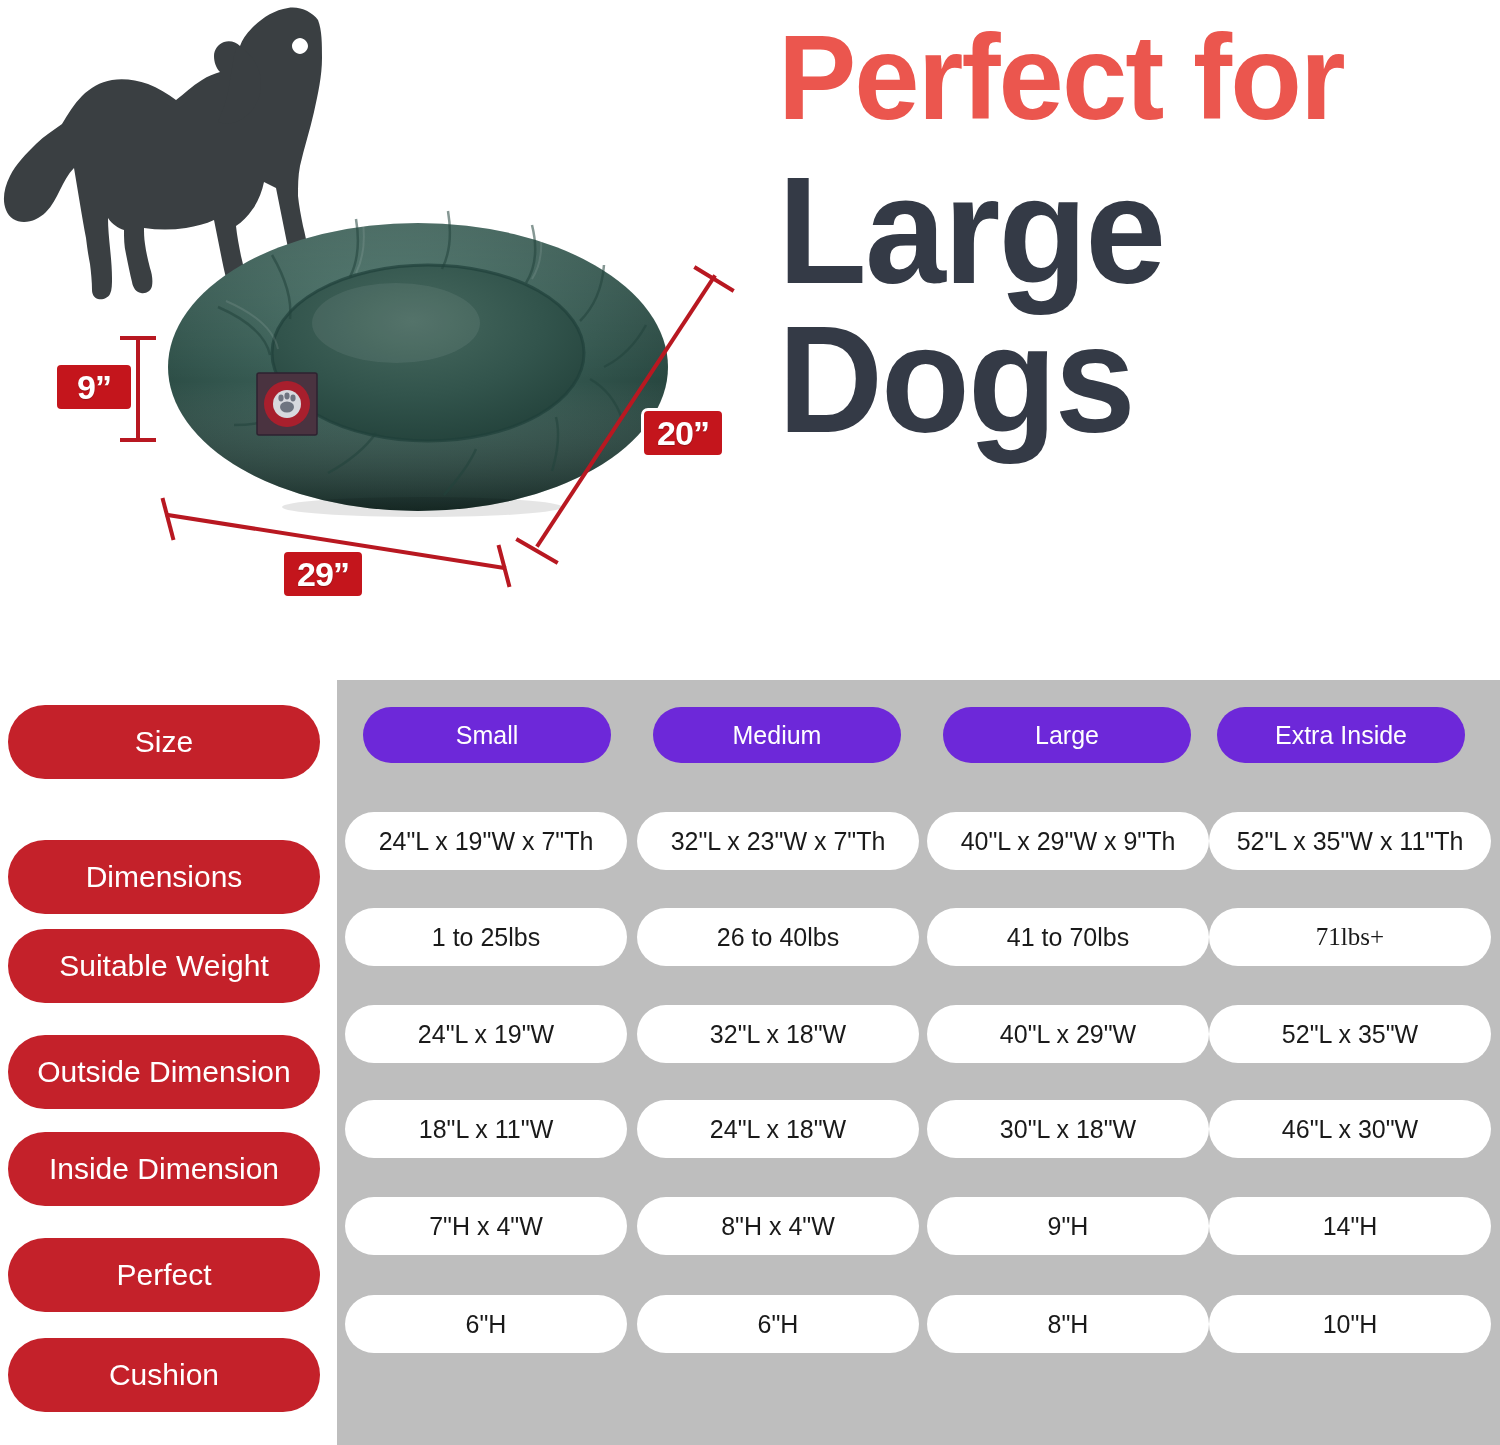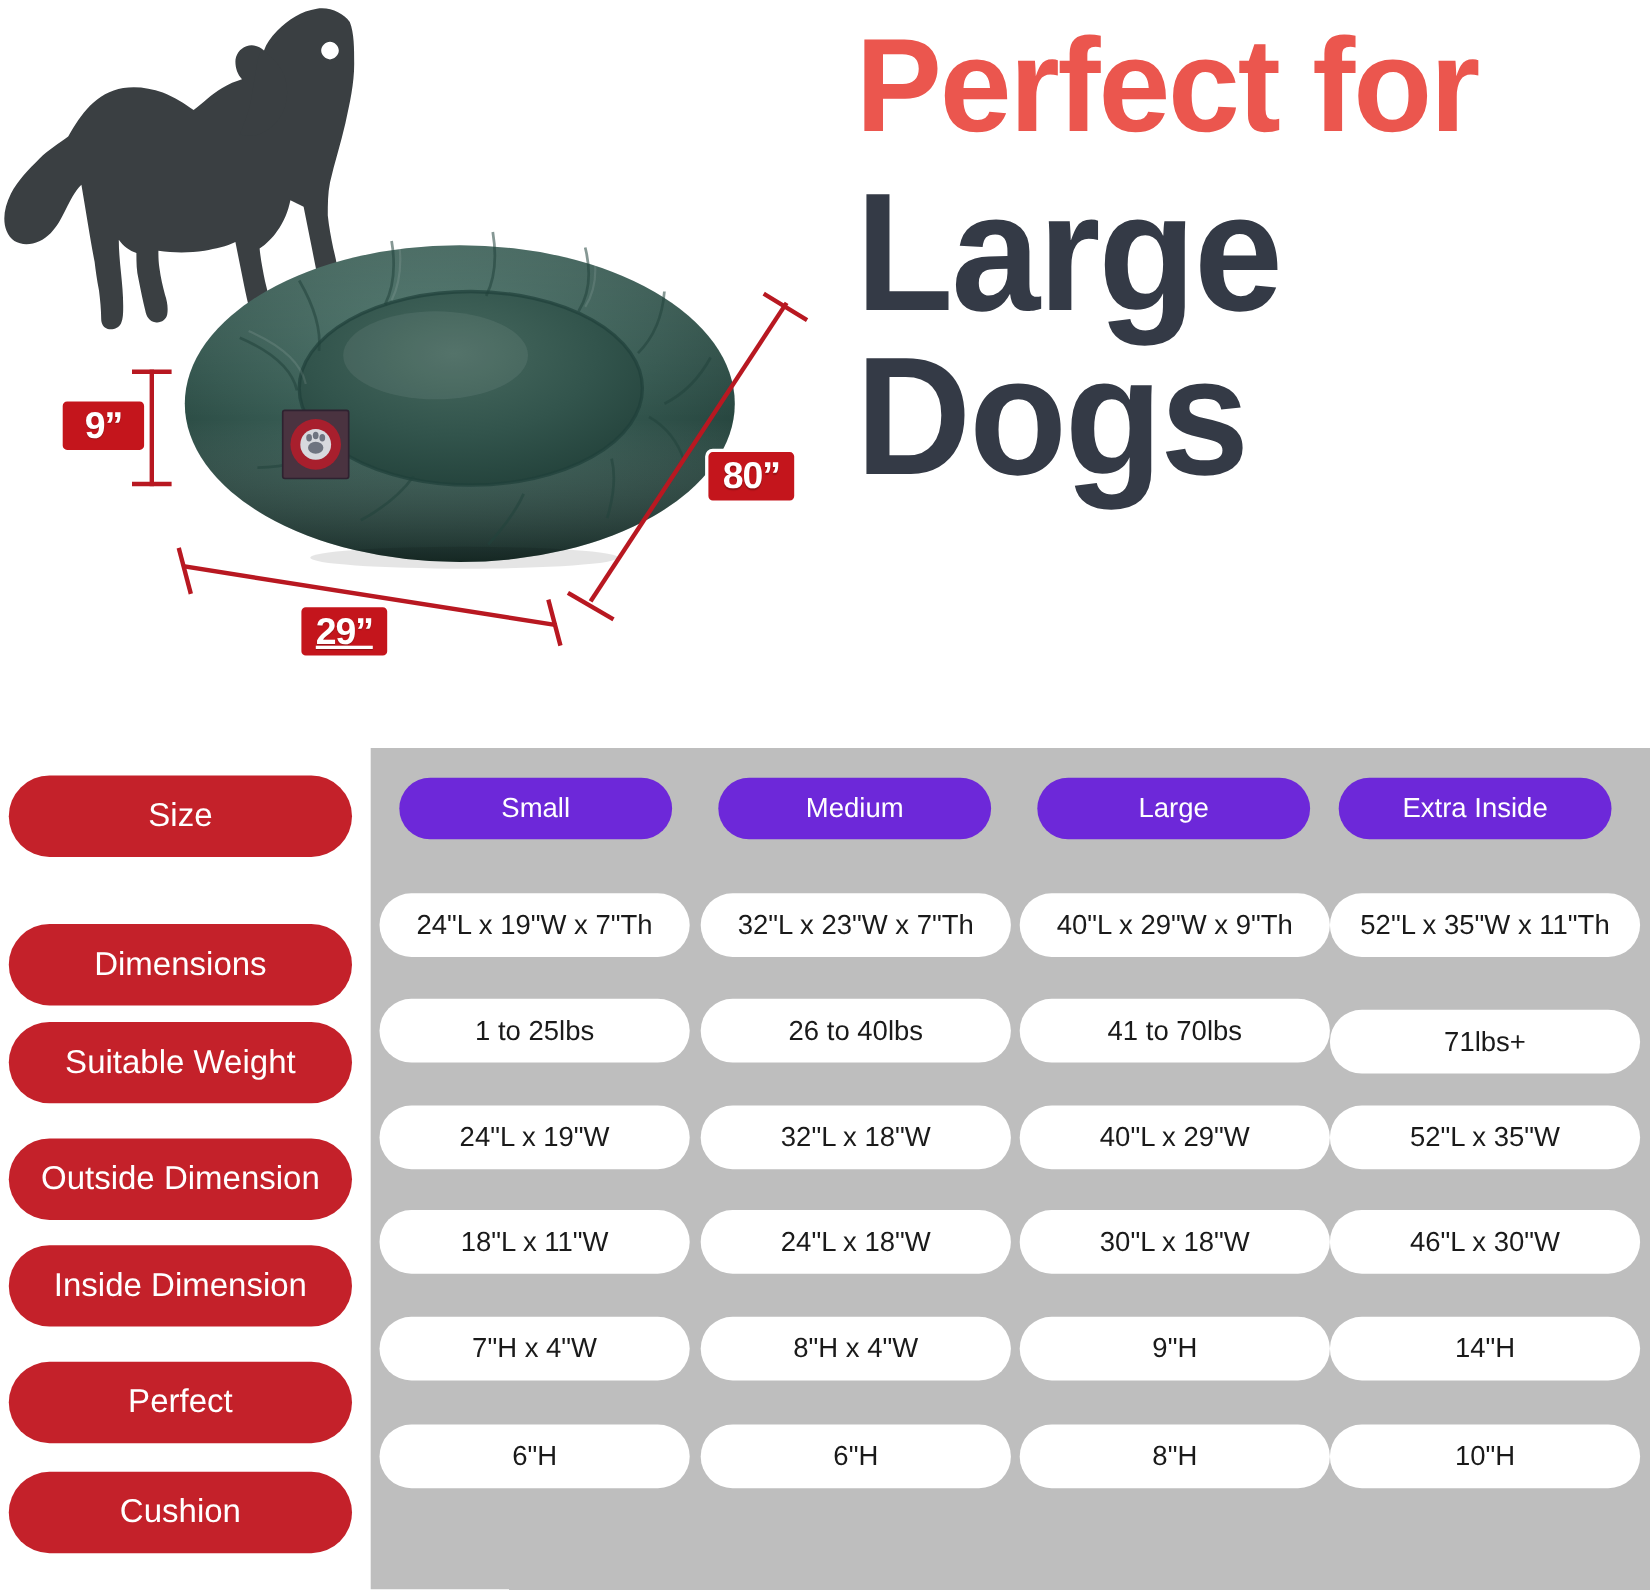--- a/index.html
+++ b/index.html
@@ -83,21 +83,21 @@
     letter-spacing: -1px;
     display: flex;
     align-items: center;
     justify-content: center;
     box-sizing: border-box;
     z-index: 6;
     text-shadow: 0 1px 1px rgba(0,0,0,.25);
   }
   #badge-height { left: 54px;  top: 362px; width: 80px;  height: 50px; }
   #badge-length { left: 641px; top: 408px; width: 84px;  height: 50px; }
-  #badge-width  { left: 271px; top: 549px; width: 84px;  height: 50px; text-decoration: underline; }
+  #badge-width  { left: 281px; top: 549px; width: 84px;  height: 50px; }
 
   .dim-line { position: absolute; z-index: 5; }
 
   
   #spec-table {
     position: absolute;
     left: 0;
     top: 680px;
     width: 1500px;
     height: 765px;
@@ -272,21 +272,21 @@
       <line x1="518" y1="540" x2="556" y2="562"></line>
       <line x1="696" y1="268" x2="732" y2="290"></line>
 
       <line x1="168" y1="515" x2="504" y2="568"></line>
       <line x1="163" y1="500" x2="173" y2="538"></line>
       <line x1="499" y1="547" x2="509" y2="585"></line>
     </g>
   </svg>
 
   <div class="dim-badge" id="badge-height">9”</div>
-  <div class="dim-badge" id="badge-length">80”</div>
+  <div class="dim-badge" id="badge-length">20”</div>
   <div class="dim-badge" id="badge-width">29”</div>
 
   <div id="headline">
     <div class="hl-line" id="hl-1">Perfect for</div>
     <div class="hl-line" id="hl-2">Large</div>
     <div class="hl-line" id="hl-3">Dogs</div>
   </div>
 </div>
 
 <div id="spec-table">
@@ -305,21 +305,21 @@
       <div class="cell head" style="left: 316px; top: 27px; width: 248px;">Medium</div>
       <div class="cell head" style="left: 606px; top: 27px; width: 248px;">Large</div>
       <div class="cell head" style="left: 880px; top: 27px; width: 248px;">Extra Inside</div>
       <div class="cell value" style="left: 8px; top: 132px; width: 282px;">24"L x 19"W x 7"Th</div>
       <div class="cell value" style="left: 300px; top: 132px; width: 282px;">32"L x 23"W x 7"Th</div>
       <div class="cell value" style="left: 590px; top: 132px; width: 282px;">40"L x 29"W x 9"Th</div>
       <div class="cell value" style="left: 872px; top: 132px; width: 282px;">52"L x 35"W x 11"Th</div>
       <div class="cell value" style="left: 8px; top: 228px; width: 282px;">1 to 25lbs</div>
       <div class="cell value" style="left: 300px; top: 228px; width: 282px;">26 to 40lbs</div>
       <div class="cell value" style="left: 590px; top: 228px; width: 282px;">41 to 70lbs</div>
-      <div class="cell value" style="left: 872px; top: 238px; width: 282px;">71lbs+</div>
+      <div class="cell value" style="left: 872px; top: 228px; width: 282px; font-family: Liberation Serif, serif;">71lbs+</div>
       <div class="cell value" style="left: 8px; top: 325px; width: 282px;">24"L x 19"W</div>
       <div class="cell value" style="left: 300px; top: 325px; width: 282px;">32"L x 18"W</div>
       <div class="cell value" style="left: 590px; top: 325px; width: 282px;">40"L x 29"W</div>
       <div class="cell value" style="left: 872px; top: 325px; width: 282px;">52"L x 35"W</div>
       <div class="cell value" style="left: 8px; top: 420px; width: 282px;">18"L x 11"W</div>
       <div class="cell value" style="left: 300px; top: 420px; width: 282px;">24"L x 18"W</div>
       <div class="cell value" style="left: 590px; top: 420px; width: 282px;">30"L x 18"W</div>
       <div class="cell value" style="left: 872px; top: 420px; width: 282px;">46"L x 30"W</div>
       <div class="cell value" style="left: 8px; top: 517px; width: 282px;">7"H x 4"W</div>
       <div class="cell value" style="left: 300px; top: 517px; width: 282px;">8"H x 4"W</div>

